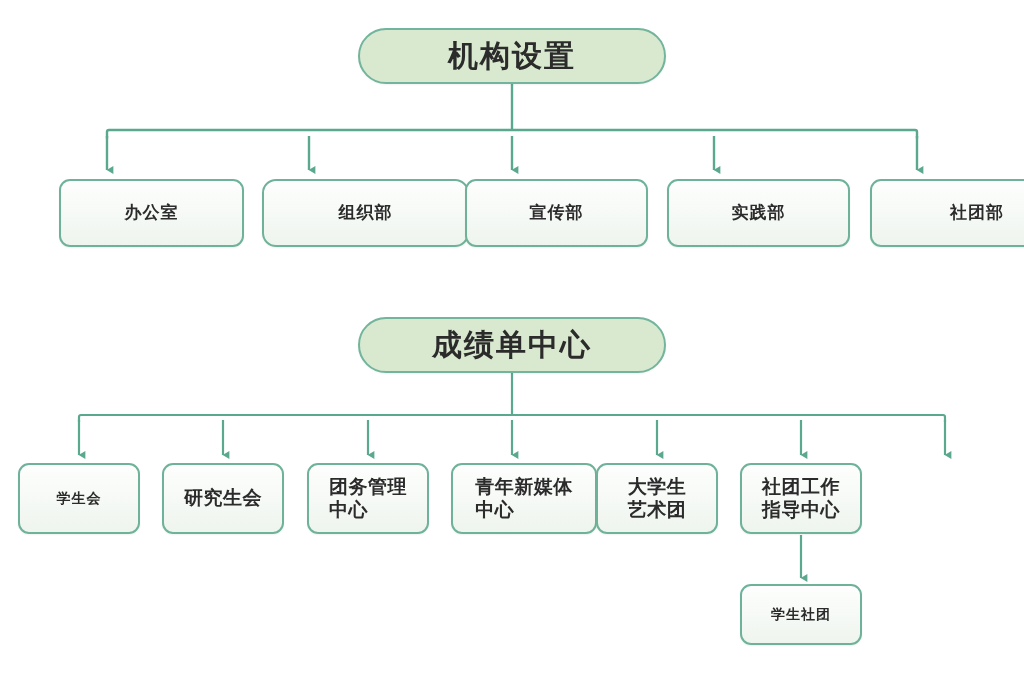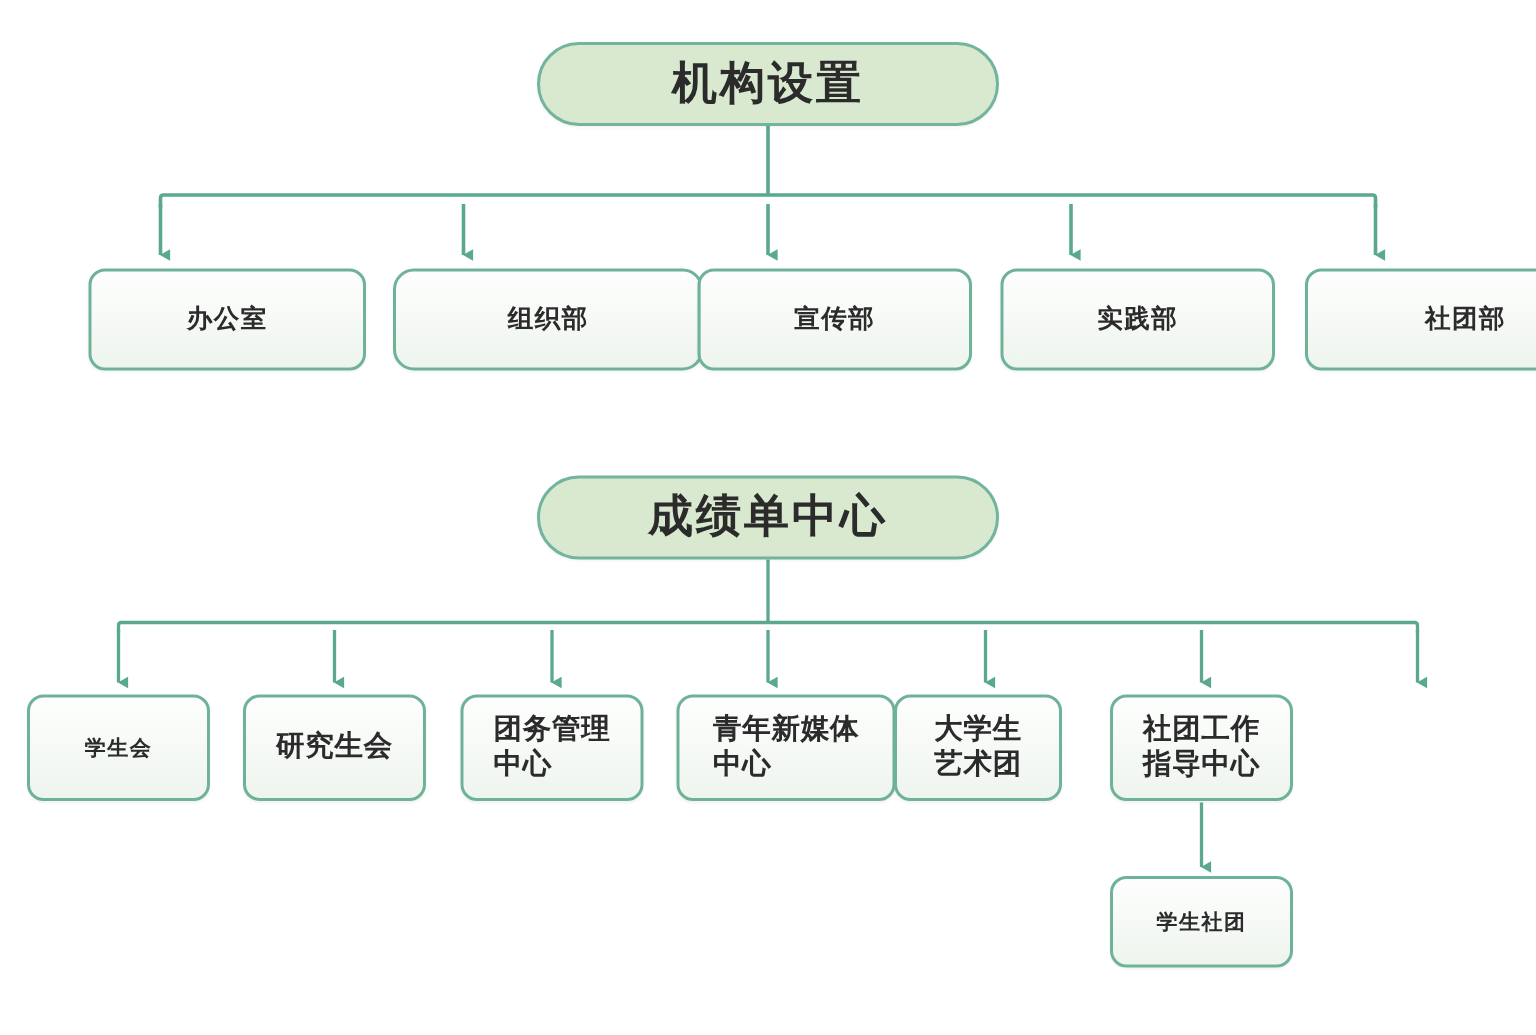--- a/index.html
+++ b/index.html
@@ -123,21 +123,21 @@
   <div class="node box leaf" style="left:18px; top:463px; width:122px; height:71px;">学生会</div>
 
   <div class="node box lvl2" style="left:162px; top:463px; width:122px; height:71px;">研究生会</div>
 
   <div class="node box lvl2" style="left:307px; top:463px; width:122px; height:71px;">团务管理
 中心</div>
 
   <div class="node box lvl2" style="left:451px; top:463px; width:146px; height:71px;">青年新媒体
 中心</div>
 
-  <div class="node box lvl2" style="left:596px; top:463px; width:112px; height:71px;">大学生
+  <div class="node box lvl2" style="left:596px; top:463px; width:122px; height:71px;">大学生
 艺术团</div>
 
   <div class="node box lvl2" style="left:740px; top:463px; width:122px; height:71px;">社团工作
 指导中心</div>
 
 
   <div class="node box leaf" style="left:740px; top:584px; width:122px; height:61px;">学生社团</div>
 
 </div>
 

